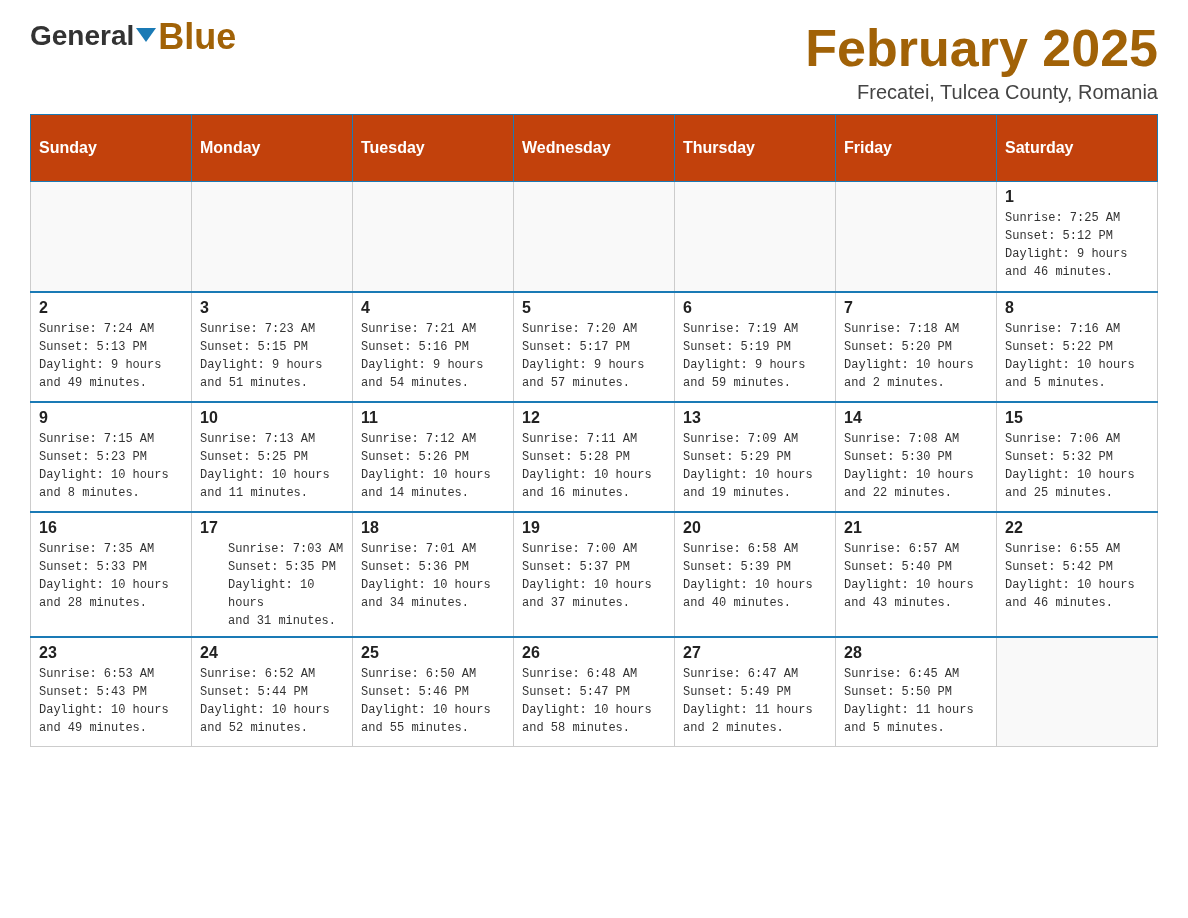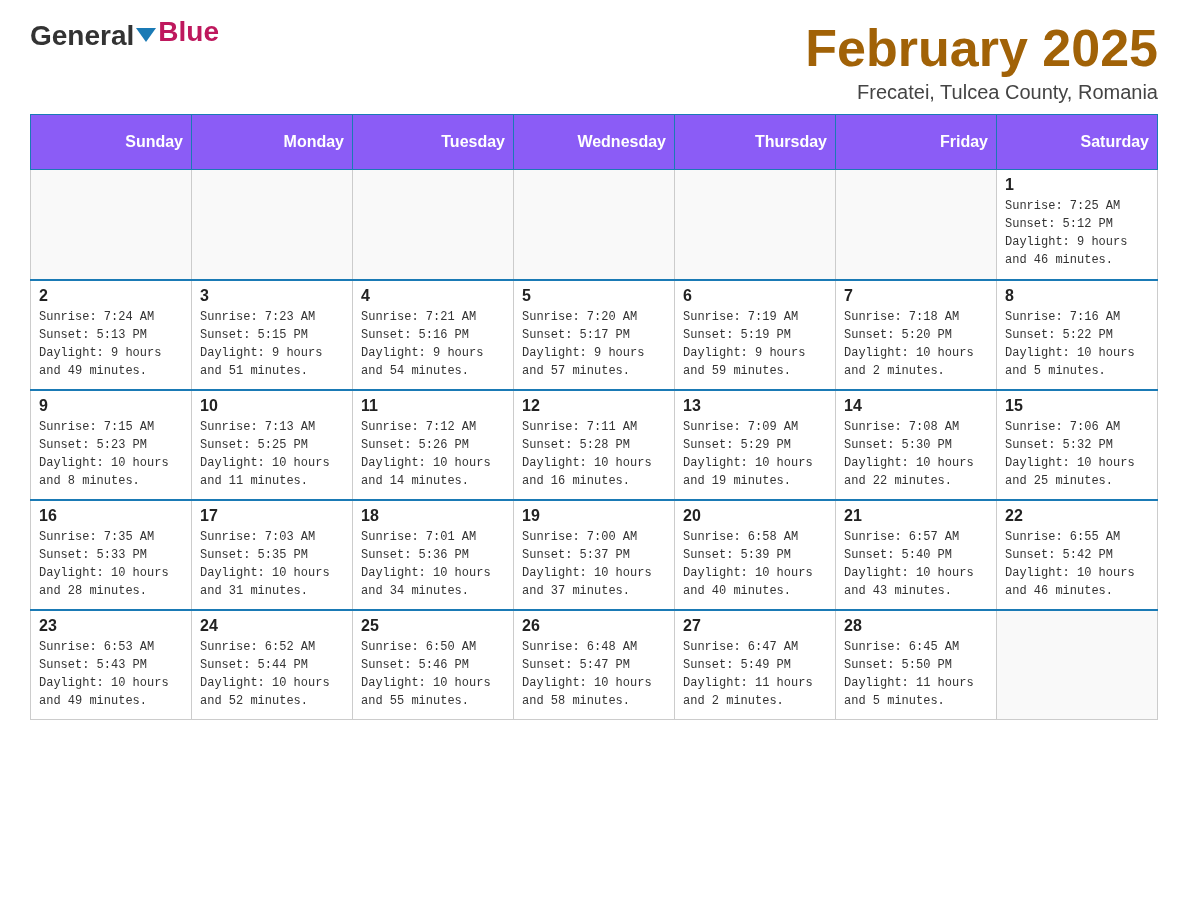--- a/index.html
+++ b/index.html
@@ -32,22 +32,22 @@
       display: inline-block;
       width: 0;
       height: 0;
       border-left: 10px solid transparent;
       border-right: 10px solid transparent;
       border-top: 14px solid #1a7ab5;
       margin-left: 2px;
       margin-bottom: 2px;
     }
     .logo-blue-text {
-      color: #be185d;
-      font-size: 28px;
+      color: #a16207;
+      font-size: 36px;
       font-weight: bold;
       margin-top: -4px;
       padding-left: 2px;
     }
     .title-section {
       text-align: right;
     }
     .month-title {
       font-size: 52px;
       font-weight: bold;
@@ -59,26 +59,26 @@
       font-size: 20px;
       color: #444;
       margin-top: 4px;
     }
     .calendar {
       width: 100%;
       border-collapse: collapse;
       margin-top: 10px;
     }
     .calendar th {
-      background: #8b5cf6;
+      background: #c2410c;
       color: #fff;
       font-size: 16px;
       font-weight: bold;
-      padding: 18px 8px;
-      text-align: right;
+      padding: 24px 8px;
+      text-align: left;
       border: 1px solid #1a7ab5;
     }
     .calendar td {
       border: 1px solid #ccc;
       vertical-align: top;
       padding: 6px 8px;
       width: calc(100% / 7);
       min-height: 110px;
       height: 110px;
     }
@@ -250,21 +250,21 @@
       <tr class="row-divider">
         <td>
           <div class="day-number">16</div>
           <div class="day-info" style="white-space: pre-line;">Sunrise: 7:35 AM
 Sunset: 5:33 PM
 Daylight: 10 hours
 and 28 minutes.</div>
         </td>
         <td>
           <div class="day-number">17</div>
-          <div class="day-info" style="white-space: pre-line;">Sunrise: 7:03 AM
+          <div class="day-info" style="white-space: pre-line; margin-left: 28px;">Sunrise: 7:03 AM
 Sunset: 5:35 PM
 Daylight: 10 hours
 and 31 minutes.</div>
         </td>
         <td>
           <div class="day-number">18</div>
           <div class="day-info" style="white-space: pre-line;">Sunrise: 7:01 AM
 Sunset: 5:36 PM
 Daylight: 10 hours
 and 34 minutes.</div>

